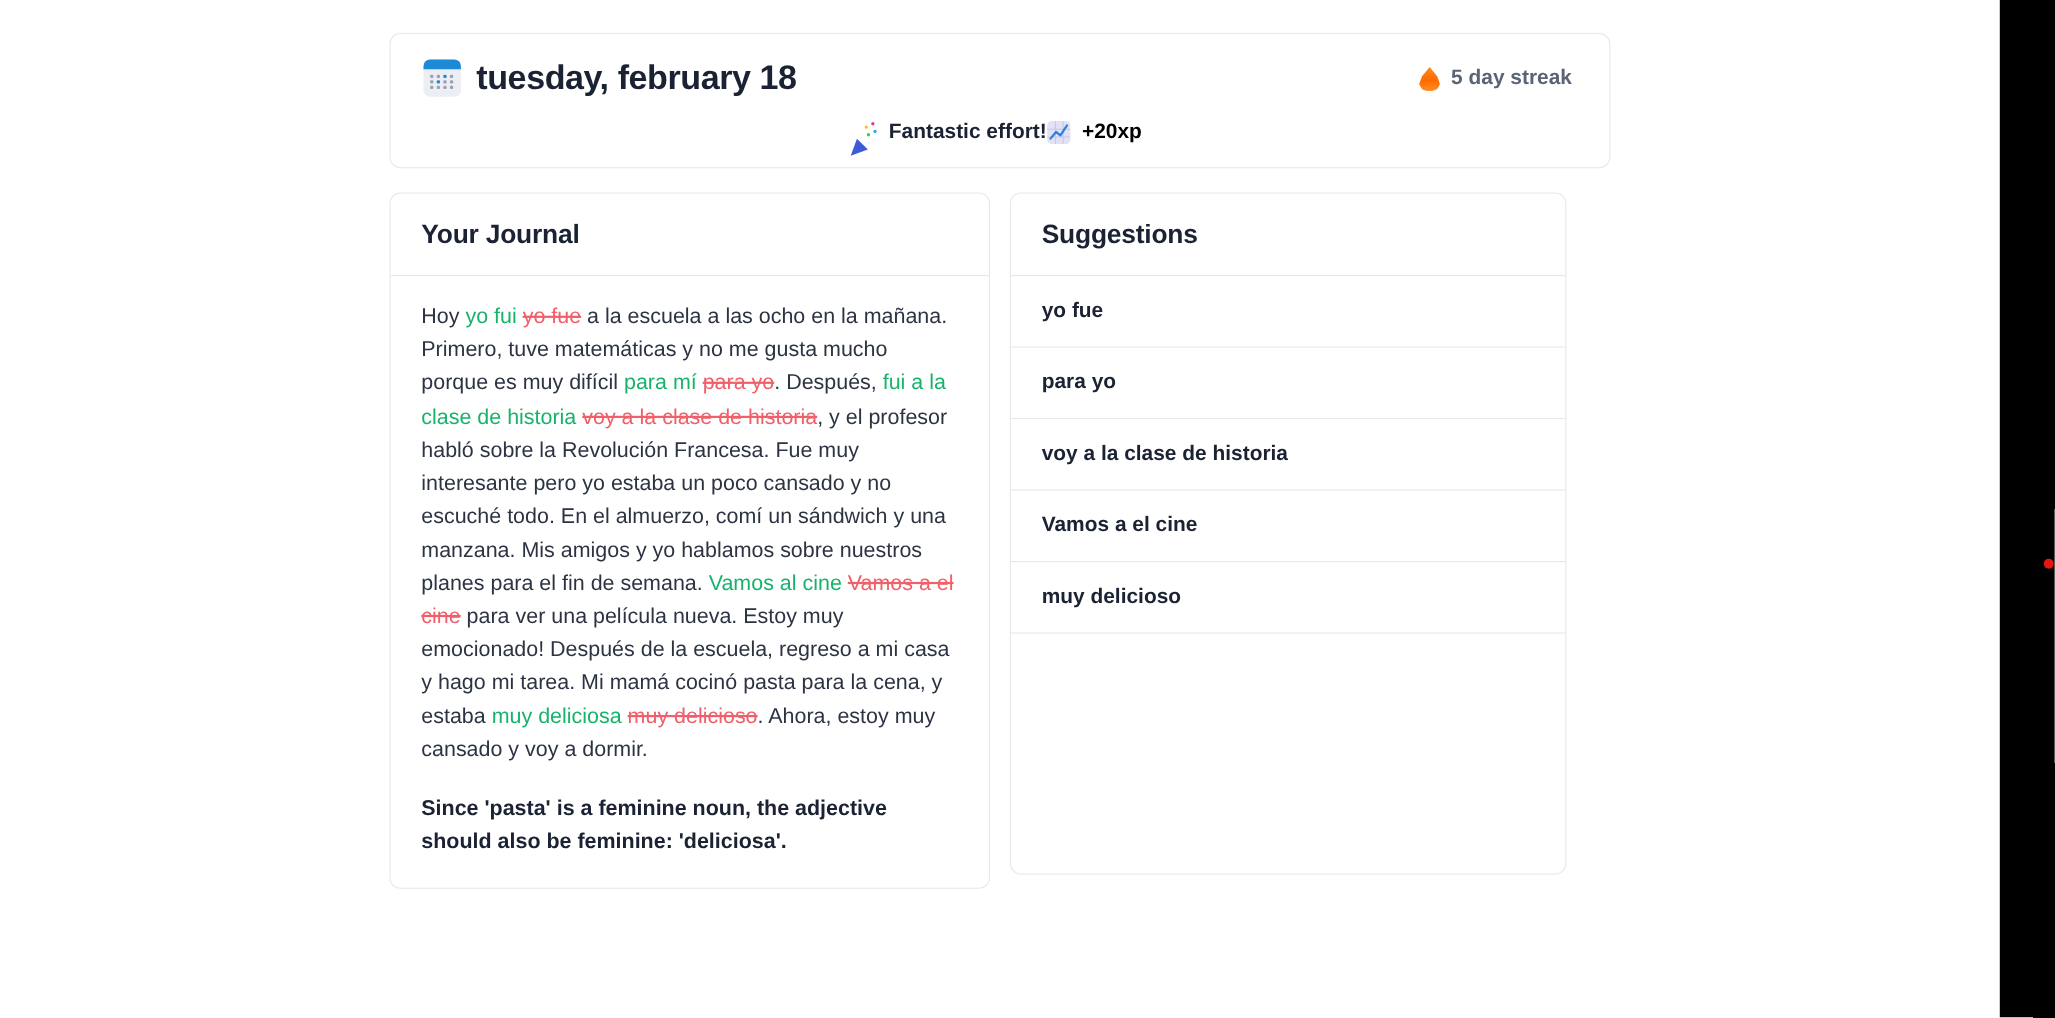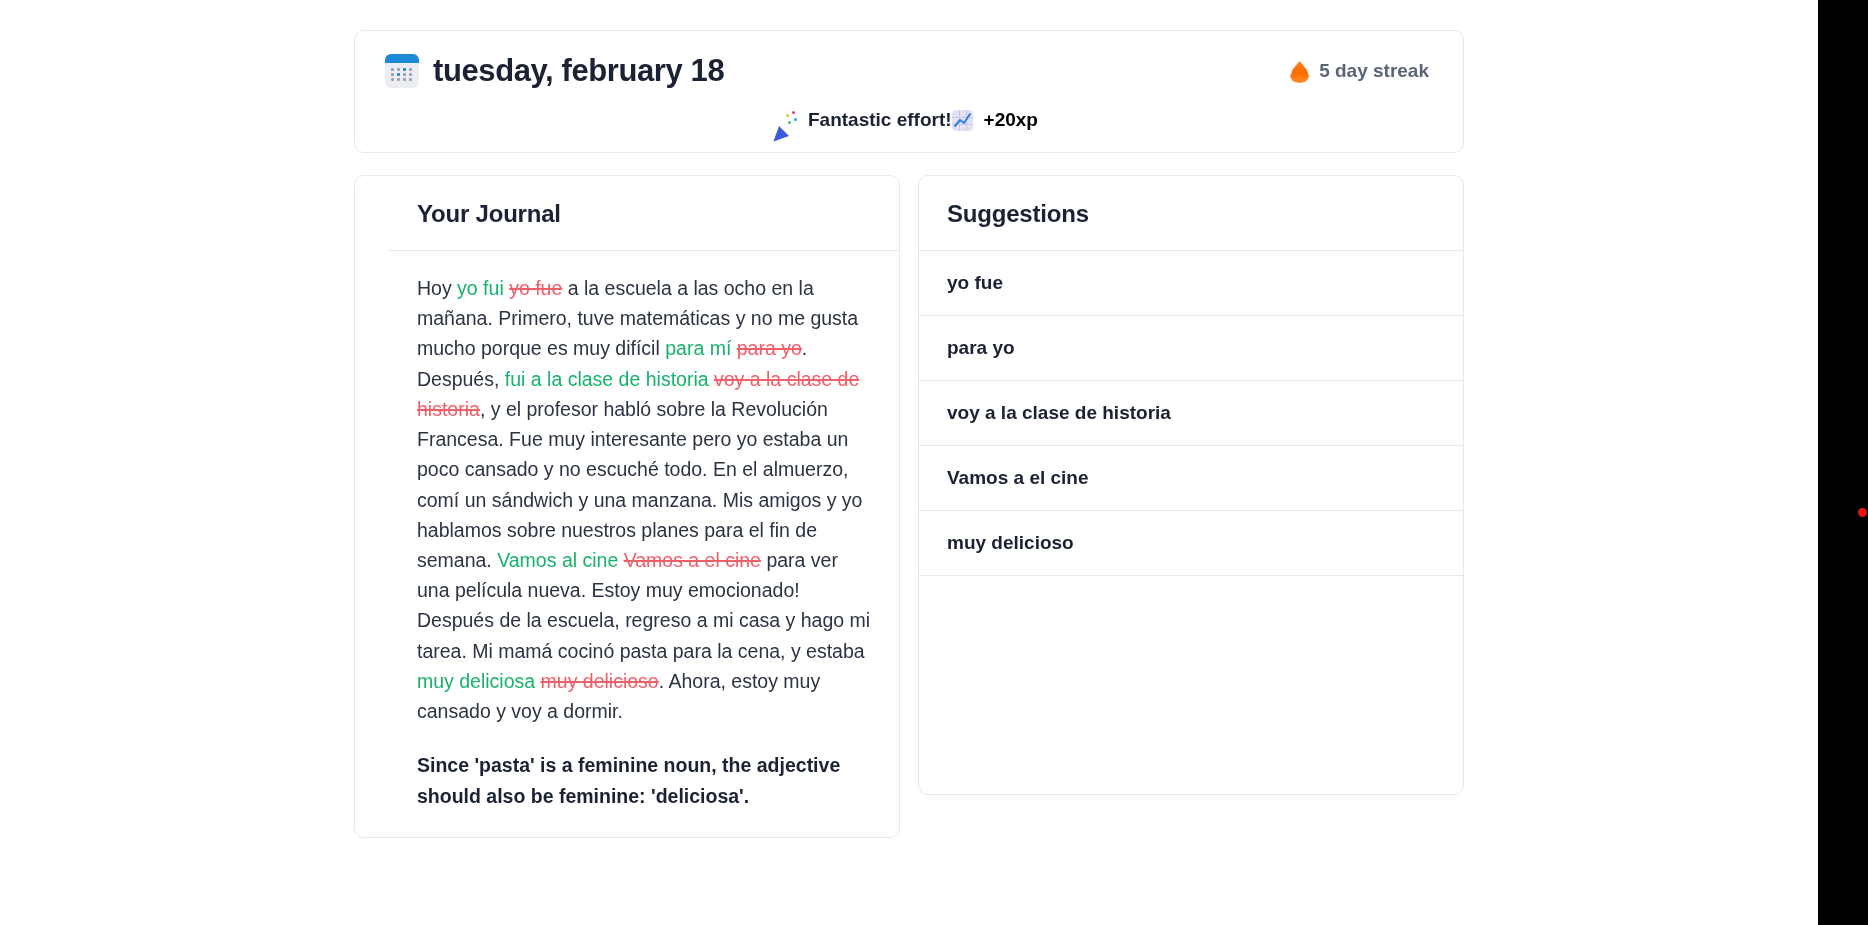--- a/index.html
+++ b/index.html
@@ -199,22 +199,22 @@
   .chart-icon .gv { width: 1px; top: 0; bottom: 0; }
   .chart-icon .gh { height: 1px; left: 0; right: 0; }
   .chart-icon svg { position: absolute; inset: 0; }
 
   
   .main-row {
     display: flex;
     gap: 18px;
     align-items: flex-start;
   }
-  .journal-card { width: 546px; padding-left: 34px; }
-  .suggestions-card { width: 546px; }
+  .journal-card { width: 546px; }
+  .suggestions-card { width: 506px; }
 
   .card-head {
     padding: 24px 28px 22px 28px;
     border-bottom: 1px solid #e6e8eb;
   }
   .card-head h2 {
     font-size: 24px;
     font-weight: 700;
     color: #1b2233;
     letter-spacing: -0.2px;

